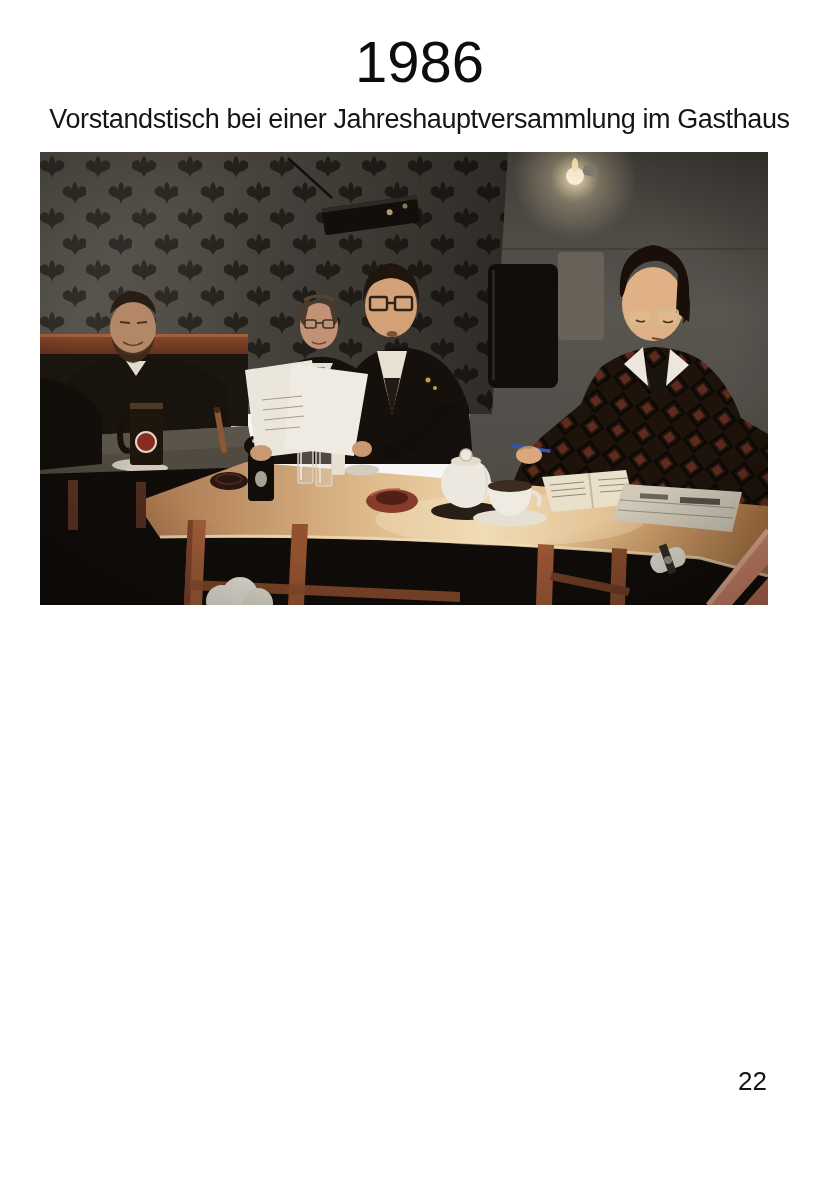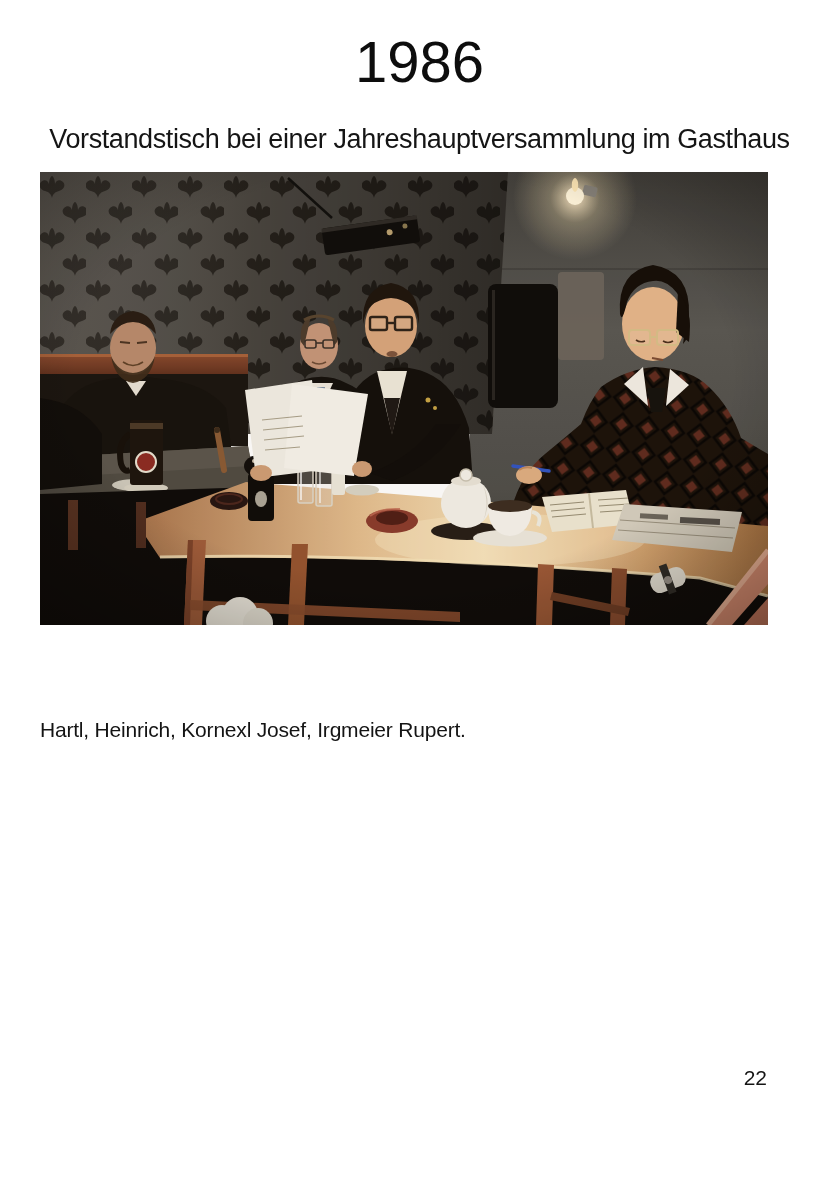--- a/index.html
+++ b/index.html
@@ -17,21 +17,21 @@
     margin: 0;
     padding-top: 29px;
     text-align: center;
     font-size: 58px;
     line-height: 1.15;
     font-weight: 400;
     color: #0d0d0d;
     letter-spacing: 0;
   }
   .subtitle {
-    margin-top: 24px;
+    margin-top: 4px;
     text-align: center;
     font-size: 27px;
     line-height: 38px;
     font-weight: 400;
     color: #151515;
     letter-spacing: -0.4px;
   }
   .subtitle .line { display: block; }
   .photo {
     margin: 14px 0 0 40px;
@@ -47,21 +47,21 @@
     line-height: 32px;
     letter-spacing: -0.2px;
     color: #141414;
   }
   .para { margin: 0 0 15px 0; white-space: pre-wrap; }
   .para .line { display: block; }
   .page-number {
     position: absolute;
     top: 1066px;
     right: 72px;
-    font-size: 21px;
+    font-size: 26px;
     color: #141414;
   }
 </style>
 </head>
 <body>
 
 <div class="page">
 
   <h1 class="title">1986</h1>
 
@@ -334,23 +334,20 @@
         <polygon points="704,453 728,426 728,453" fill="#c97a60"></polygon>
       </g>
 
       <rect x="0" y="0" width="728" height="453" fill="url(#vigG)"></rect>
       <rect x="0" y="0" width="728" height="453" fill="#784620" opacity="0.05"></rect>
     </svg>
   </figure>
 
   <div class="body-text">
     <p class="para">
-      <span class="line">Hartl, Heinrich, Kornexl Josef, Irgmeier Rupert.</span>
-    </p>
-    <p class="para">
       
       
     </p>
 
   </div>
 
   <div class="page-number">22</div>
 
 </div>
 

